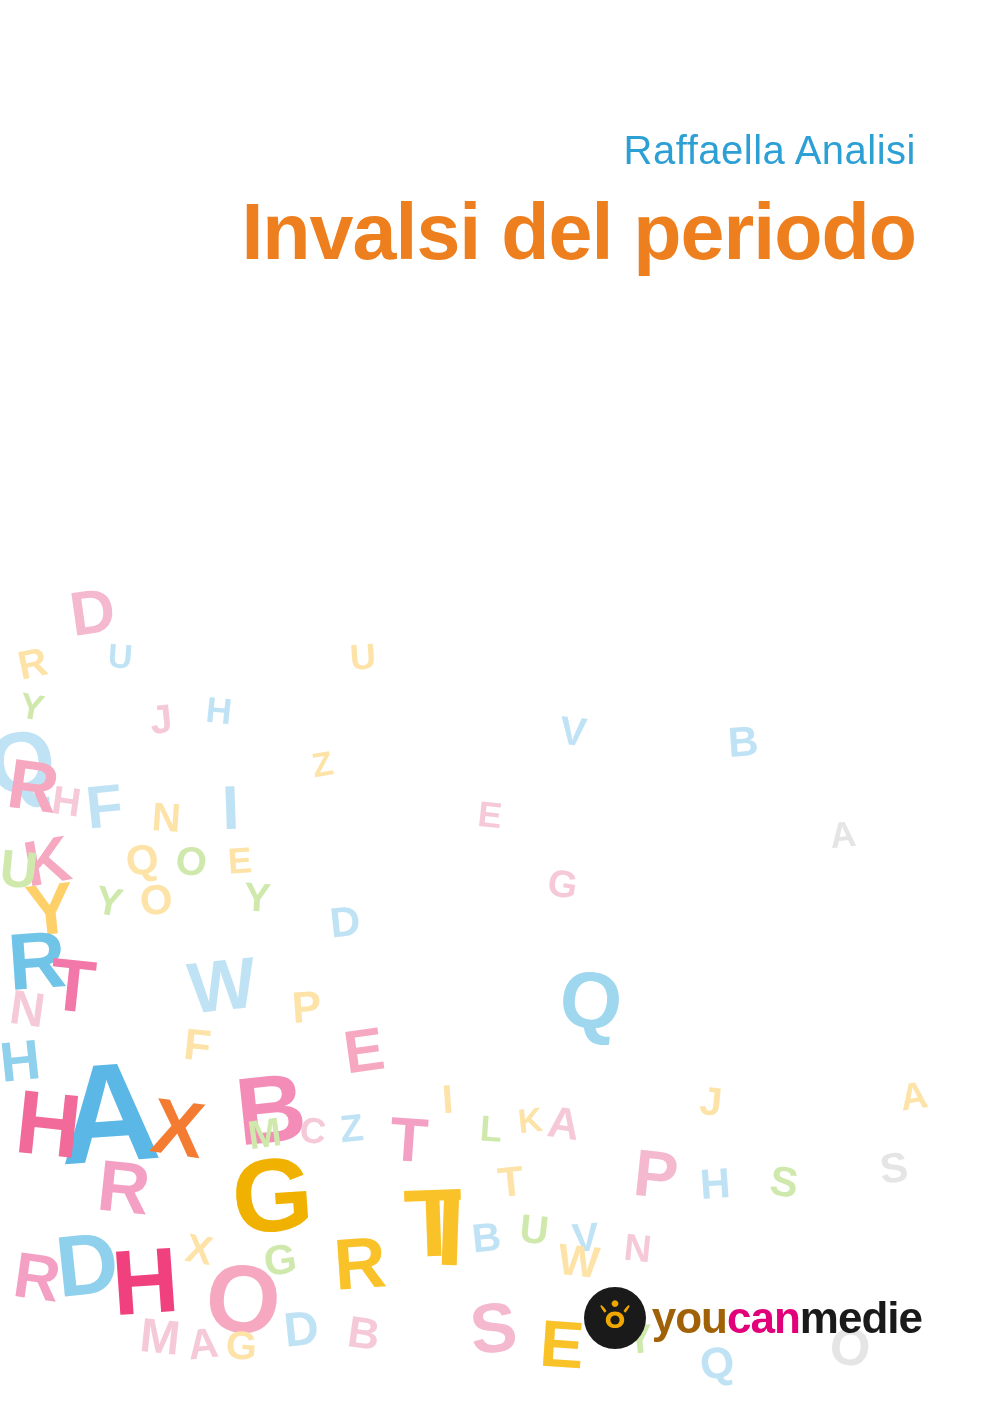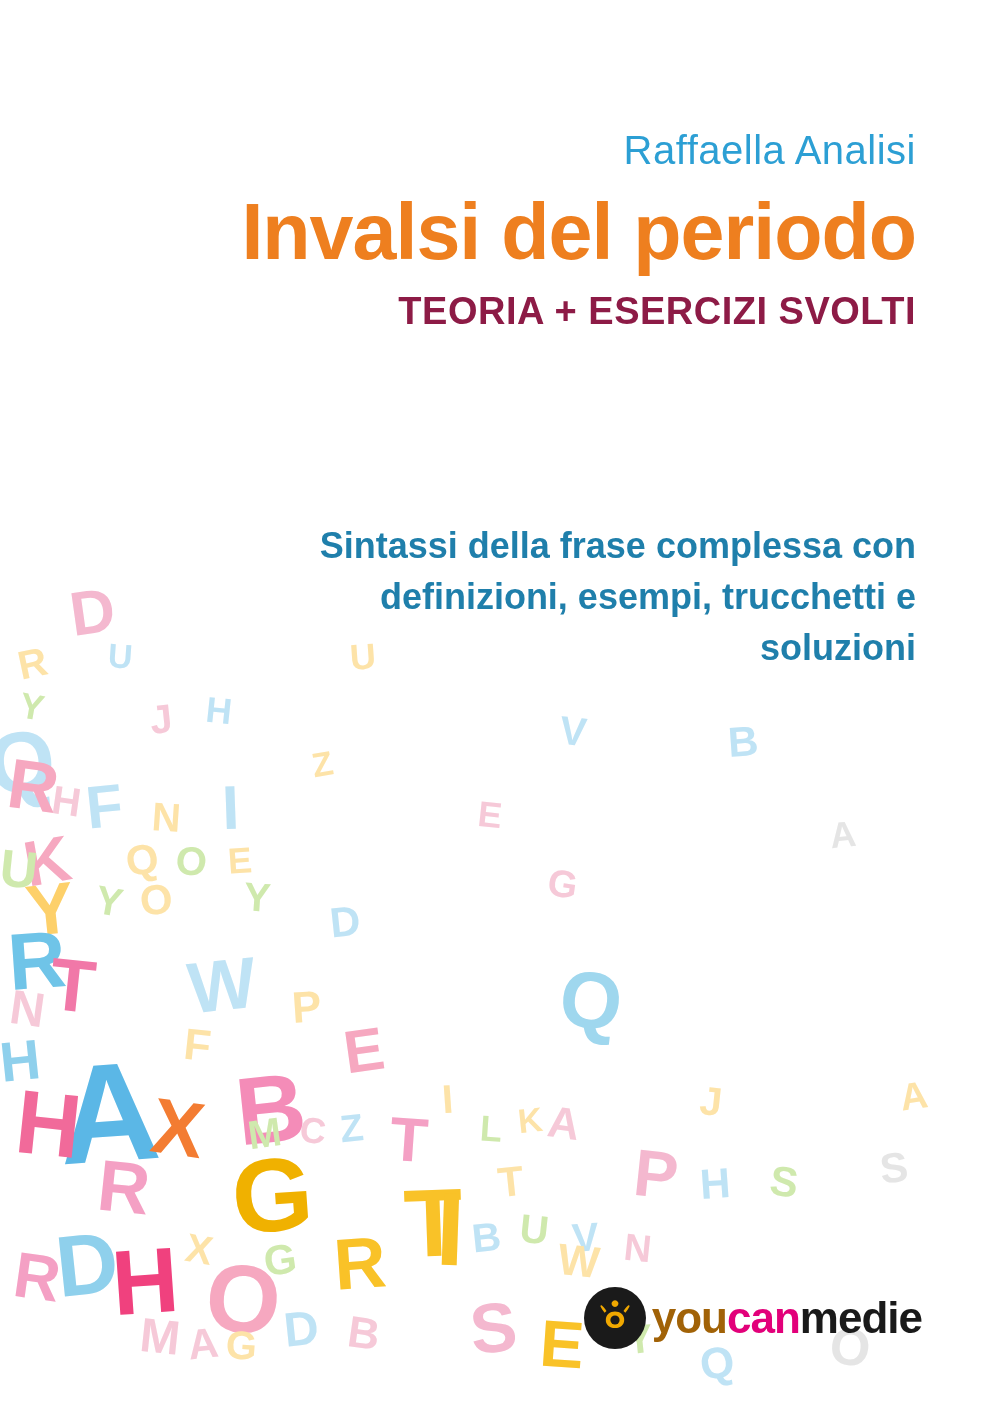--- a/index.html
+++ b/index.html
@@ -210,23 +210,21 @@
       <span style="left: 626px; top: 738px; font-size: 40px; color: rgb(207, 233, 173); transform: rotate(-6deg);">Y</span>
       <span style="left: 558px; top: 658px; font-size: 44px; color: rgb(253, 227, 168); transform: rotate(6deg);">W</span>
       <span style="left: 700px; top: 760px; font-size: 44px; color: rgb(191, 227, 245); transform: rotate(-8deg);">Q</span>
       <span style="left: 830px; top: 740px; font-size: 52px; color: rgb(229, 229, 229); transform: rotate(6deg);">O</span>
     </div>
 
   <div class="author">Raffaella Analisi</div>
 
   <div class="title">Invalsi del periodo</div>
 
-  <div class="subtitle">TEORIA  +  ESERCIZI SVOLTI</div>
-
-  <div class="description">Sintassi della frase complessa con definizioni, esempi, trucchetti e soluzioni</div>
+
 
 
   <div class="logo">
     <span class="logo-mark">
       <svg class="figure" width="40" height="40" viewBox="0 0 40 40" aria-hidden="true">
         <path d="M20 9 a3.4 3.4 0 1 1 0.01 0z" fill="#f0a800"></path>
         <path d="M20 13.5 c-5.2 0-9.2 3.2-9.2 8.4 0 4.6 3.4 8.1 9.2 8.1 s9.2-3.5 9.2-8.1 c0-5.2-4-8.4-9.2-8.4z" fill="#f0a800"></path>
         <path d="M11.5 13 c-1.6-2.6-3.2-4.6-4.6-5.6 -0.9-0.6-1.8 0.3-1.3 1.3 1 2 2.4 4.2 4 6.1z" fill="#f0a800"></path>
         <path d="M28.5 13 c1.6-2.6 3.2-4.6 4.6-5.6 0.9-0.6 1.8 0.3 1.3 1.3 -1 2-2.4 4.2-4 6.1z" fill="#f0a800"></path>
         <circle cx="20" cy="22" r="4.6" fill="#1a1a1a"></circle>

